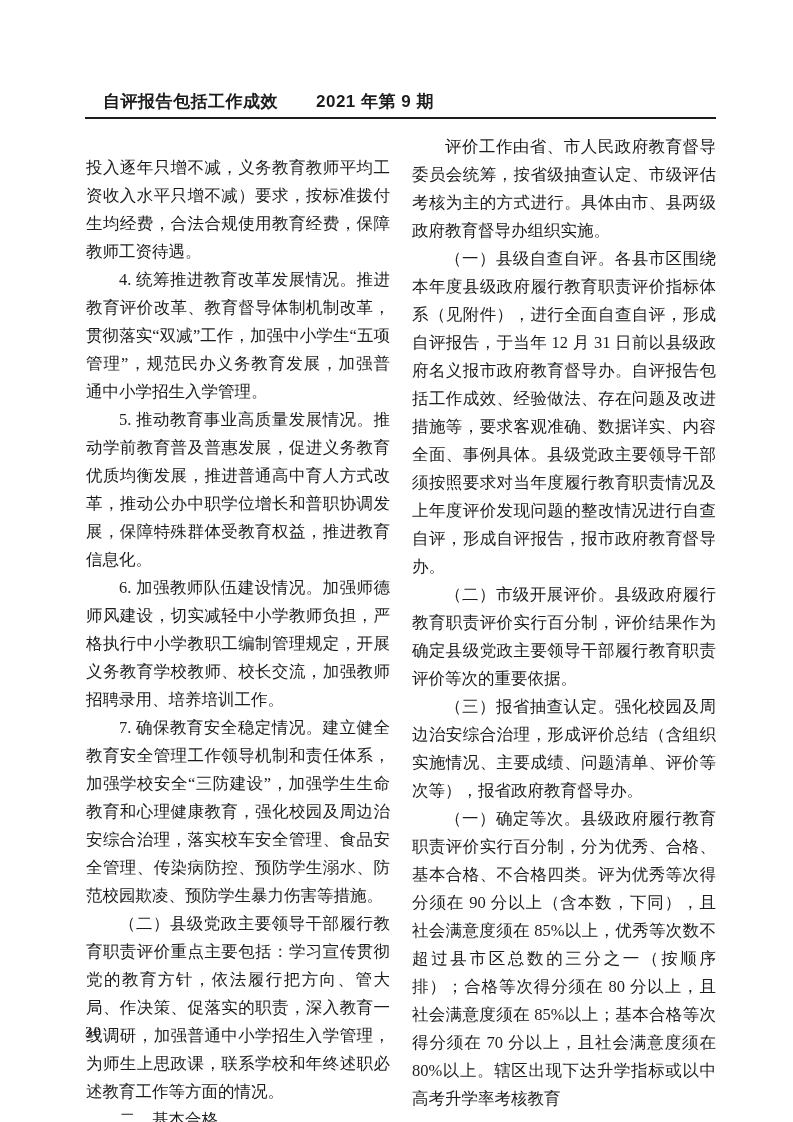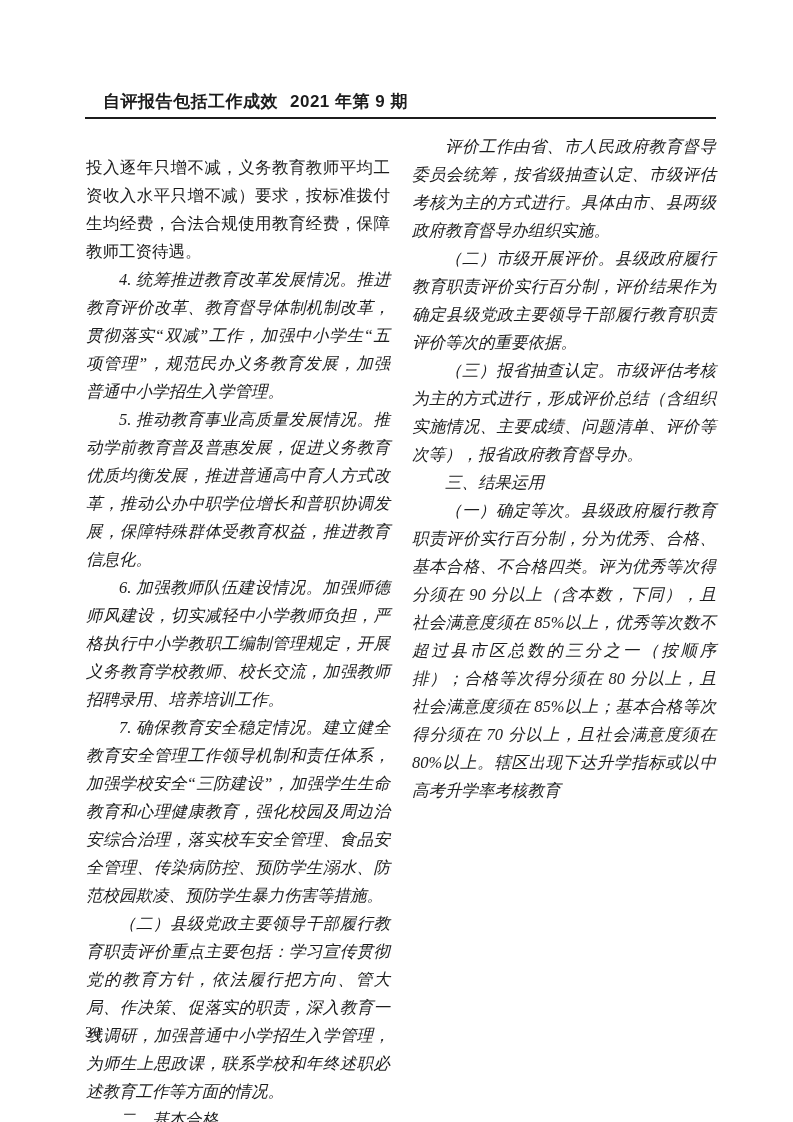--- a/index.html
+++ b/index.html
@@ -24,21 +24,21 @@
     position: absolute;
     left: 103px;
     top: 90px;
     font-family: "Liberation Sans", "DejaVu Sans", sans-serif;
     font-weight: bold;
     font-size: 17px;
     letter-spacing: 0.5px;
     white-space: nowrap;
   }
   .header .issue {
-    margin-left: 12px;
+    margin-left: 38px;
   }
   .rule {
     position: absolute;
     left: 85px;
     top: 117px;
     width: 631px;
     height: 2px;
     background: #1c1c1c;
   }
   .col {
@@ -51,21 +51,20 @@
     text-justify: inter-character;
   }
   .col-left  { left: 86px; margin-top: 21px; }
   .col-right { left: 412px; }
   .col p.para {
     margin: 0;
     padding: 0;
   }
   .col p.indent {
     text-indent: 2em;
-    font-style: italic;
   }
   .page-number {
     position: absolute;
     top: 1024px;
     left: 85px;
     width: 620px;
     text-align: left;
     font-size: 15px;
     letter-spacing: 1px;
   }
@@ -86,21 +85,21 @@
       <p class="para indent">4. 统筹推进教育改革发展情况。推进教育评价改革、教育督导体制机制改革，贯彻落实“双减”工作，加强中小学生“五项管理”，规范民办义务教育发展，加强普通中小学招生入学管理。</p>
       <p class="para indent">5. 推动教育事业高质量发展情况。推动学前教育普及普惠发展，促进义务教育优质均衡发展，推进普通高中育人方式改革，推动公办中职学位增长和普职协调发展，保障特殊群体受教育权益，推进教育信息化。</p>
       <p class="para indent">6. 加强教师队伍建设情况。加强师德师风建设，切实减轻中小学教师负担，严格执行中小学教职工编制管理规定，开展义务教育学校教师、校长交流，加强教师招聘录用、培养培训工作。</p>
       <p class="para indent">7. 确保教育安全稳定情况。建立健全教育安全管理工作领导机制和责任体系，加强学校安全“三防建设”，加强学生生命教育和心理健康教育，强化校园及周边治安综合治理，落实校车安全管理、食品安全管理、传染病防控、预防学生溺水、防范校园欺凌、预防学生暴力伤害等措施。</p>
       <p class="para indent">（二）县级党政主要领导干部履行教育职责评价重点主要包括：学习宣传贯彻党的教育方针，依法履行把方向、管大局、作决策、促落实的职责，深入教育一线调研，加强普通中小学招生入学管理，为师生上思政课，联系学校和年终述职必述教育工作等方面的情况。</p>
       <p class="para indent">二、基本合格</p>
     </div>
 
   <div class="col col-right" id="col-right">
       <p class="para indent">评价工作由省、市人民政府教育督导委员会统筹，按省级抽查认定、市级评估考核为主的方式进行。具体由市、县两级政府教育督导办组织实施。</p>
+      <p class="para indent">（一）县级自查自评。各县市区围绕本年度县级政府履行教育职责评价指标体系（见附件），进行全面自查自评，形成自评报告，于当年 12 月 31 日前以县级政府名义报市政府教育督导办。自评报告包括工作成效、经验做法、存在问题及改进措施等，要求客观准确、数据详实、内容全面、事例具体。县级党政主要领导干部须按照要求对当年度履行教育职责情况及上年度评价发现问题的整改情况进行自查自评，形成自评报告，报市政府教育督导办。</p>
       <p class="para indent">（二）市级开展评价。县级政府履行教育职责评价实行百分制，评价结果作为确定县级党政主要领导干部履行教育职责评价等次的重要依据。</p>
-      <p class="para indent">（三）报省抽查认定。市级评估考核为主的方式进行，形成评价总结（含组织实施情况、主要成绩、问题清单、评价等次等），报省政府教育督导办。</p>
-      <p class="para indent">三、结果运用</p>
+      <p class="para indent">（三）报省抽查认定。强化校园及周边治安综合治理，形成评价总结（含组织实施情况、主要成绩、问题清单、评价等次等），报省政府教育督导办。</p>
       <p class="para indent">（一）确定等次。县级政府履行教育职责评价实行百分制，分为优秀、合格、基本合格、不合格四类。评为优秀等次得分须在 90 分以上（含本数，下同），且社会满意度须在 85%以上，优秀等次数不超过县市区总数的三分之一（按顺序排）；合格等次得分须在 80 分以上，且社会满意度须在 85%以上；基本合格等次得分须在 70 分以上，且社会满意度须在 80%以上。辖区出现下达升学指标或以中高考升学率考核教育</p>
     </div>
 
   <div class="page-number">30</div>
 
 </div>
 
 </body></html>

